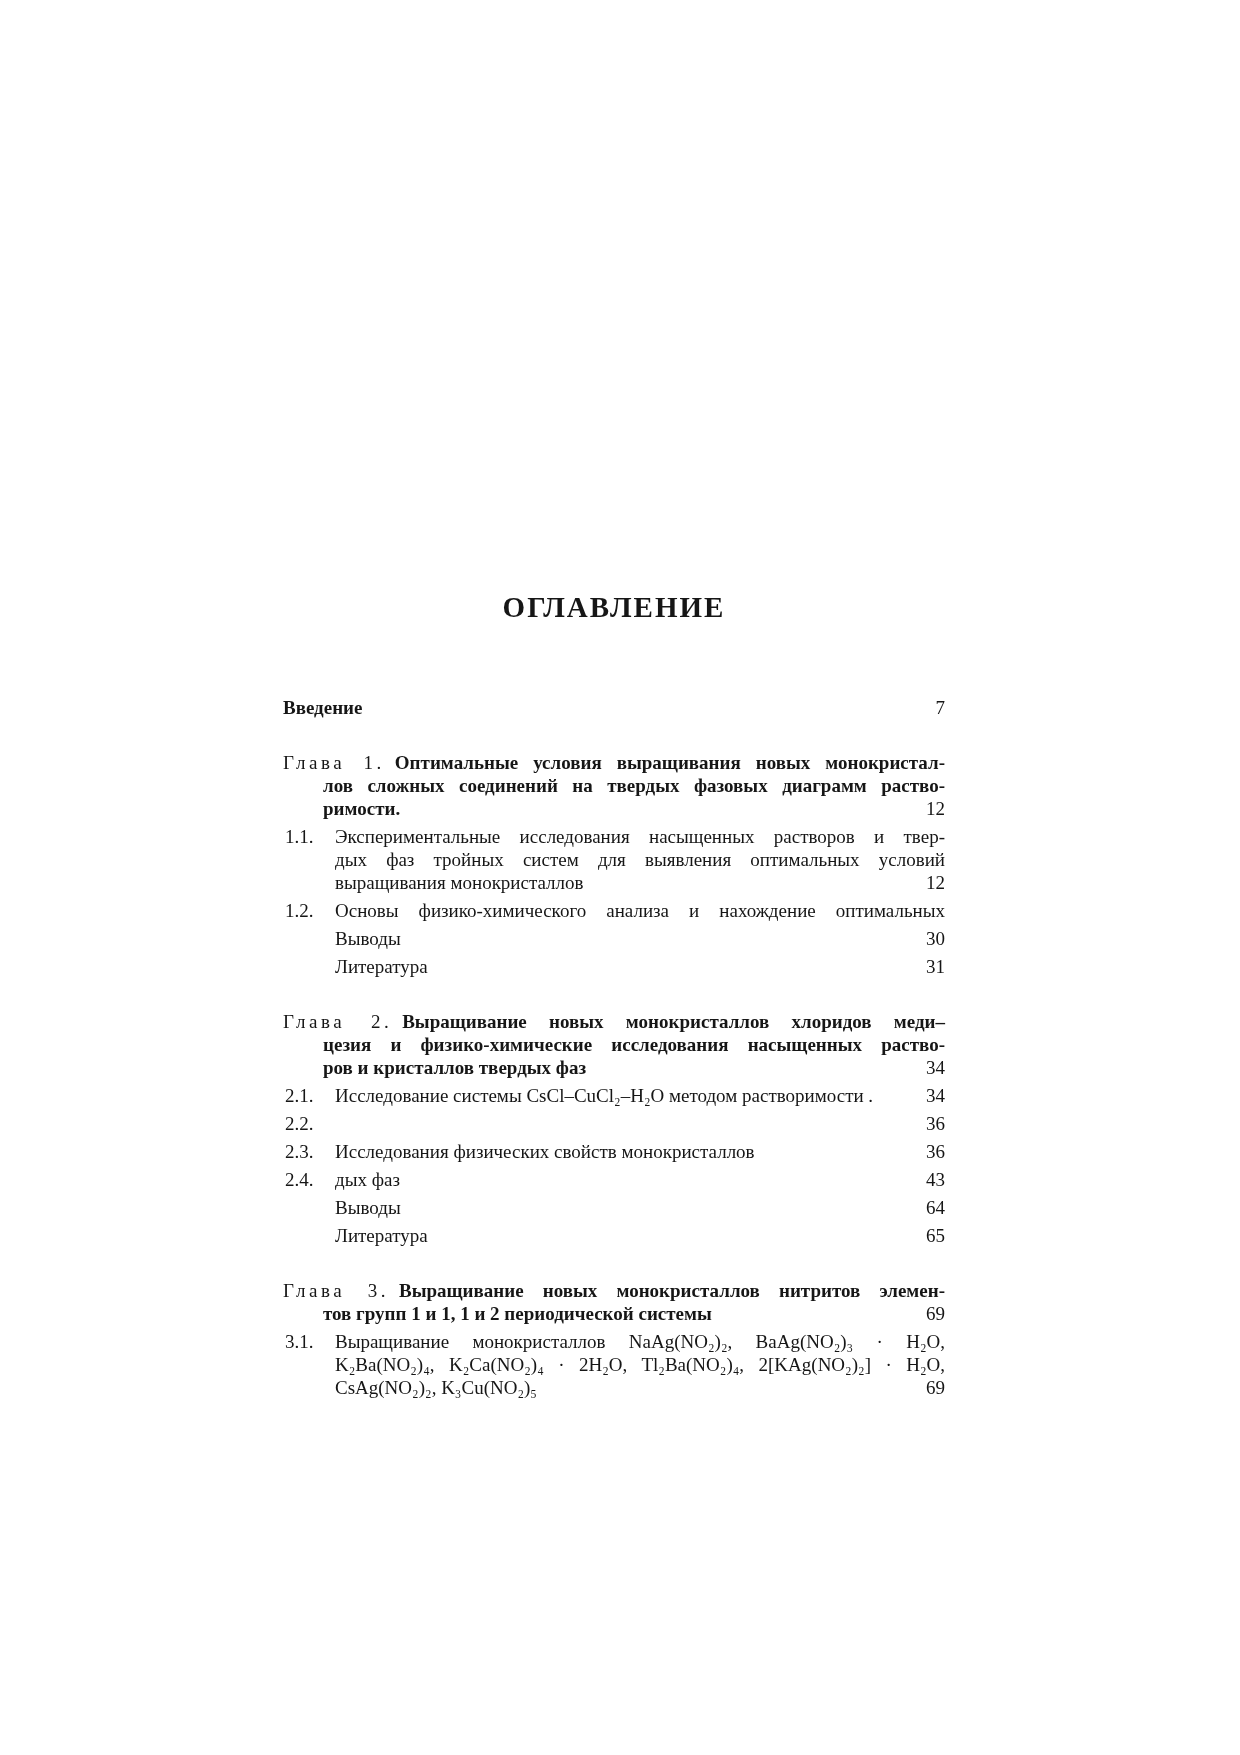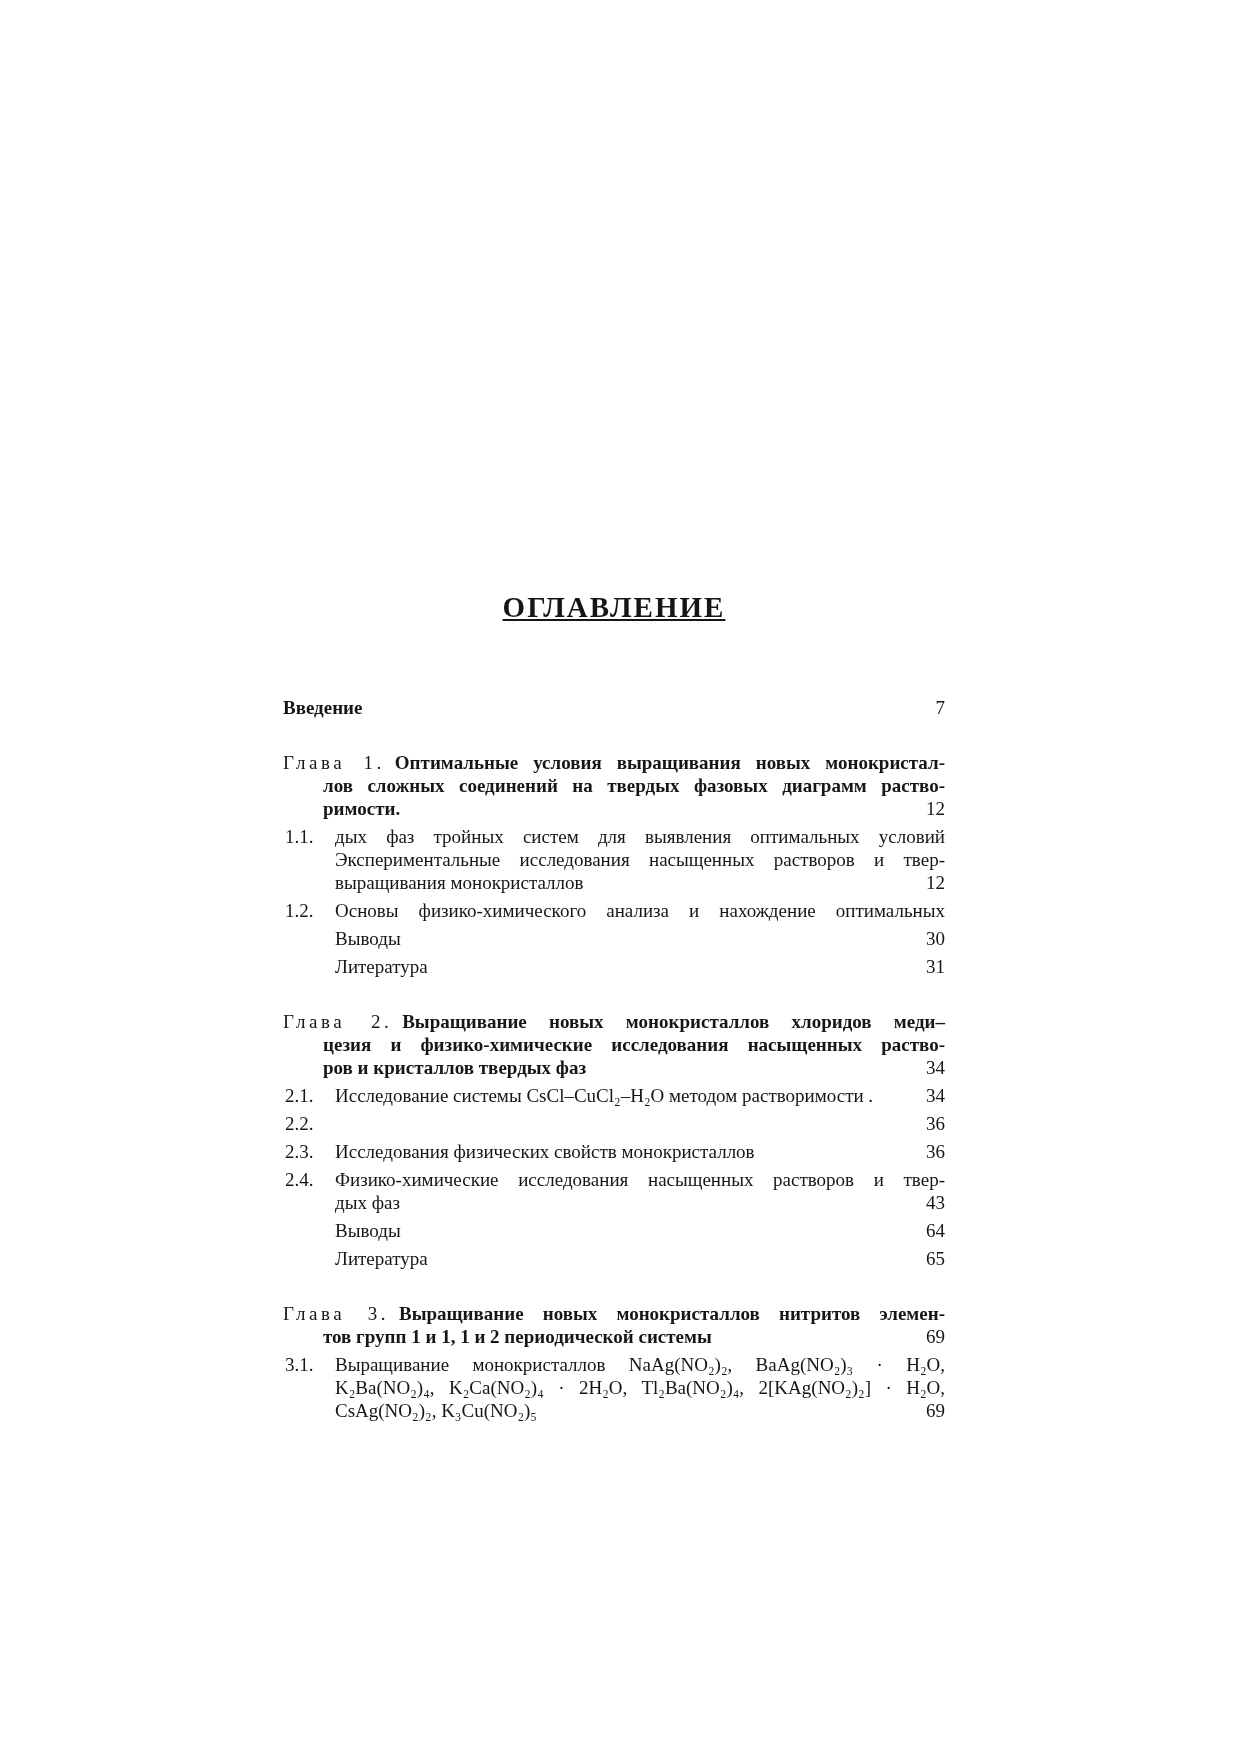--- a/index.html
+++ b/index.html
@@ -20,21 +20,20 @@
     top: 592px;
     width: 662px;
   }
   .doc-title {
     margin: 0;
     font-size: 29px;
     line-height: 30px;
     font-weight: bold;
     text-align: center;
     letter-spacing: 2px;
-    text-decoration: underline;
   }
   .toc {
     margin-top: 74px;
     font-size: 19px;
     line-height: 23px;
   }
   .entry { margin-top: 5px; }
   .entry.chapter { margin-top: 32px; }
   .entry.intro { margin-top: 0; }
 
@@ -90,22 +89,22 @@
           <div class="first-line jline"><span class="chap-prefix">Глава 1.</span><span class="b">Оптимальные условия выращивания новых монокристал-</span></div>
           <div class="jline b">лов сложных соединений на твердых фазовых диаграмм раство-</div>
           <div class="row">
             <span class="txt b">римости.</span>
             <div class="leader"></div>
             <span class="pg">12</span>
           </div>
         </div>
         <div class="entry section">
           <span class="secnum">1.1.</span>
+          <div class="jline">Экспериментальные исследования насыщенных растворов и твер-</div>
           <div class="jline">дых фаз тройных систем для выявления оптимальных условий</div>
-          <div class="jline">Экспериментальные исследования насыщенных растворов и твер-</div>
           <div class="row">
             <span class="txt">выращивания монокристаллов</span>
             <div class="leader"></div>
             <span class="pg">12</span>
           </div>
         </div>
         <div class="entry section">
           <span class="secnum">1.2.</span>
           <div class="jline">Основы физико-химического анализа и нахождение оптимальных</div>
         </div>
@@ -150,21 +149,20 @@
         <div class="entry section">
           <span class="secnum">2.3.</span>
           <div class="row">
             <span class="txt">Исследования физических свойств монокристаллов</span>
             <div class="leader"></div>
             <span class="pg">36</span>
           </div>
         </div>
         <div class="entry section">
           <span class="secnum">2.4.</span>
-          <div class="jline">Физико-химические исследования насыщенных растворов и твер-</div>
           <div class="row">
             <span class="txt">дых фаз</span>
             <div class="leader"></div>
             <span class="pg">43</span>
           </div>
         </div>
         <div class="entry plain">
           <div class="row">
             <span class="txt">Выводы</span>
             <div class="leader"></div>

